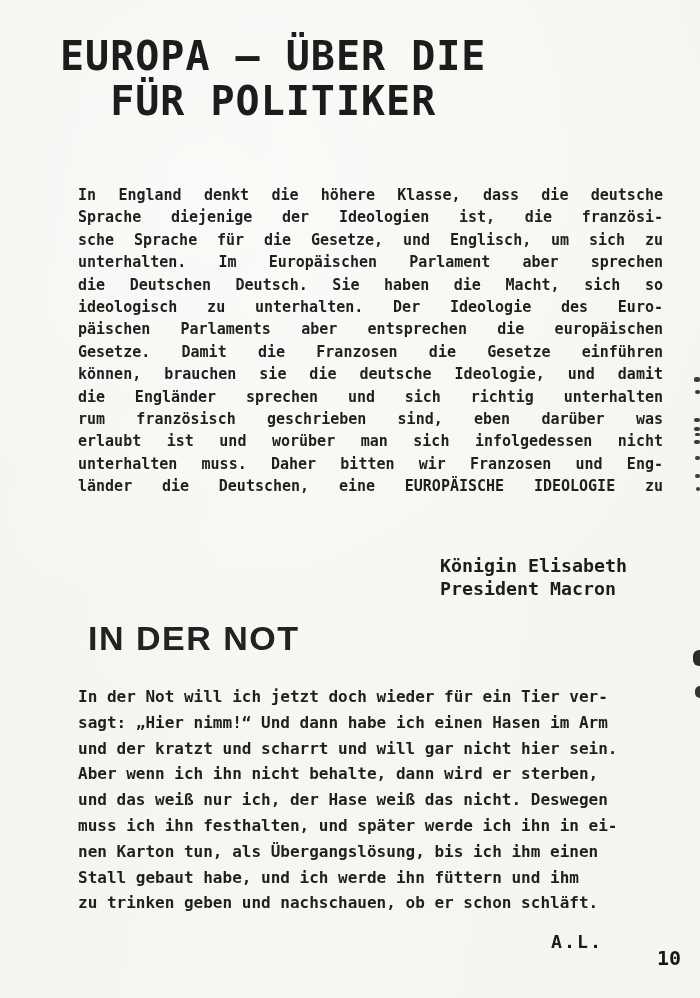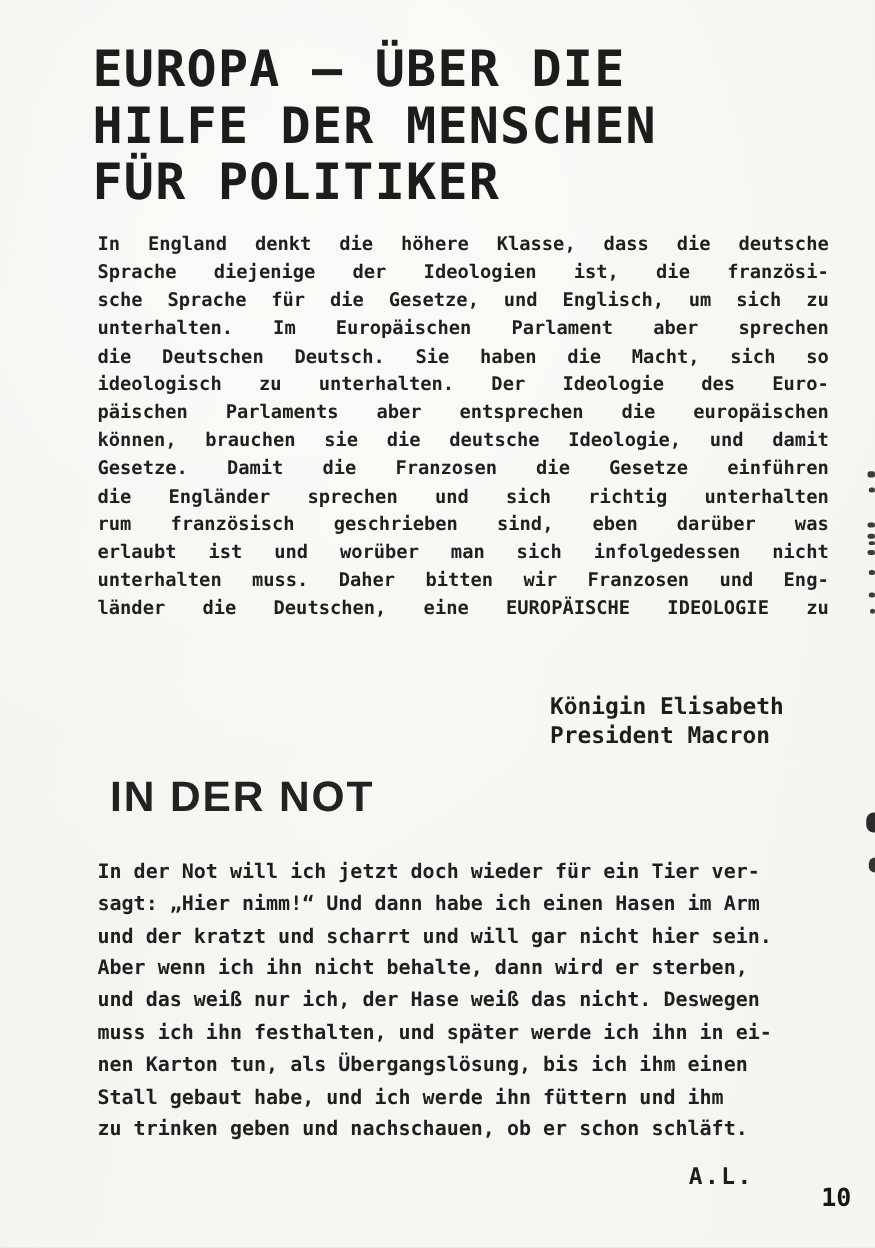--- a/index.html
+++ b/index.html
@@ -9,25 +9,26 @@
     width:700px; height:998px;
     margin:0 auto;
     background:
       radial-gradient(circle at 30% 20%, rgba(255,255,255,.5), rgba(255,255,255,0) 60%),
       linear-gradient(100deg, #f3f2ee 0%, #f7f6f2 45%, #f5f4f0 100%);
     color:#1d1d1d;
     overflow:hidden;
     font-family:"DejaVu Sans Mono", monospace;
   }
   .title {
-    position:absolute; left:74px; top:34px;
+    position:absolute; left:60px; top:34px;
     margin:0;
     font:700 40px/45px "DejaVu Sans Mono", monospace;
     letter-spacing:1px;
     color:#1c1c1c;
+    text-align:center;
   }
   .para {
     position:absolute; left:78px;
     font-weight:700;
     color:#1f1f1f;
   }
   .p1 {
     top:184px; width:585px;
     font-size:15px; line-height:22.4px;
   }
@@ -76,34 +77,33 @@
   .a10 { left:693px; top:650px; width:7px; height:16px; border-radius:6px 0 0 6px; background:#2c2c2c; }
   .a11 { left:695px; top:686px; width:5px; height:12px; border-radius:5px 0 0 5px; background:#343434; }
 </style>
 </head>
 <body>
 
 <div class="page">
 
   <h1 class="title">
       <div class="t-line">EUROPA – ÜBER DIE</div>
-      <div class="t-line">HILFE DER MENSCHEN</div>
       <div class="t-line">FÜR POLITIKER</div>
     </h1>
 
   <div class="para p1">
       <div class="j-line">In England denkt die höhere Klasse, dass die deutsche</div>
       <div class="j-line">Sprache  diejenige der Ideologien ist, die französi-</div>
       <div class="j-line">sche Sprache für die Gesetze, und Englisch, um sich zu</div>
       <div class="j-line">unterhalten. Im Europäischen Parlament aber sprechen</div>
       <div class="j-line">die Deutschen Deutsch. Sie haben die Macht, sich so</div>
       <div class="j-line">ideologisch zu unterhalten. Der Ideologie des Euro-</div>
       <div class="j-line">päischen Parlaments aber entsprechen die europäischen</div>
+      <div class="j-line">Gesetze. Damit die Franzosen die Gesetze einführen</div>
       <div class="j-line">können, brauchen sie die deutsche Ideologie, und damit</div>
-      <div class="j-line">Gesetze. Damit die Franzosen die Gesetze einführen</div>
       <div class="j-line">die Engländer sprechen und sich richtig unterhalten</div>
       <div class="j-line">rum französisch geschrieben sind, eben darüber was</div>
       <div class="j-line">erlaubt ist und worüber man sich infolgedessen nicht</div>
       <div class="j-line">unterhalten muss. Daher bitten wir Franzosen und Eng-</div>
       <div class="j-line">länder die Deutschen, eine EUROPÄISCHE IDEOLOGIE zu</div>
     </div>
 
   <div class="sig1">
       <div class="line">Königin Elisabeth</div>
       <div class="line">President Macron</div>

